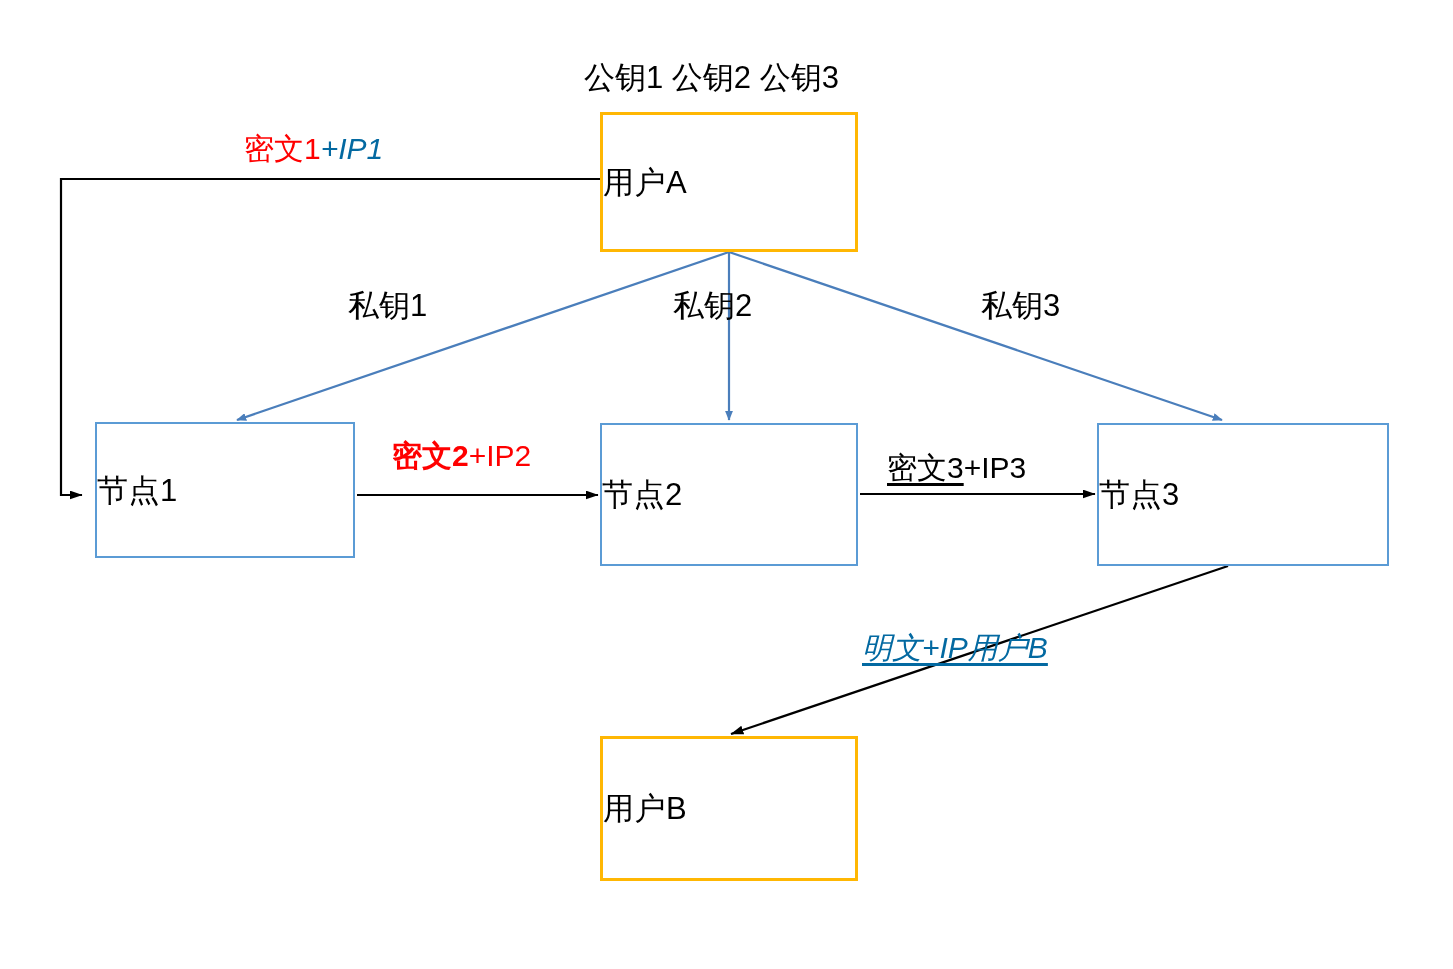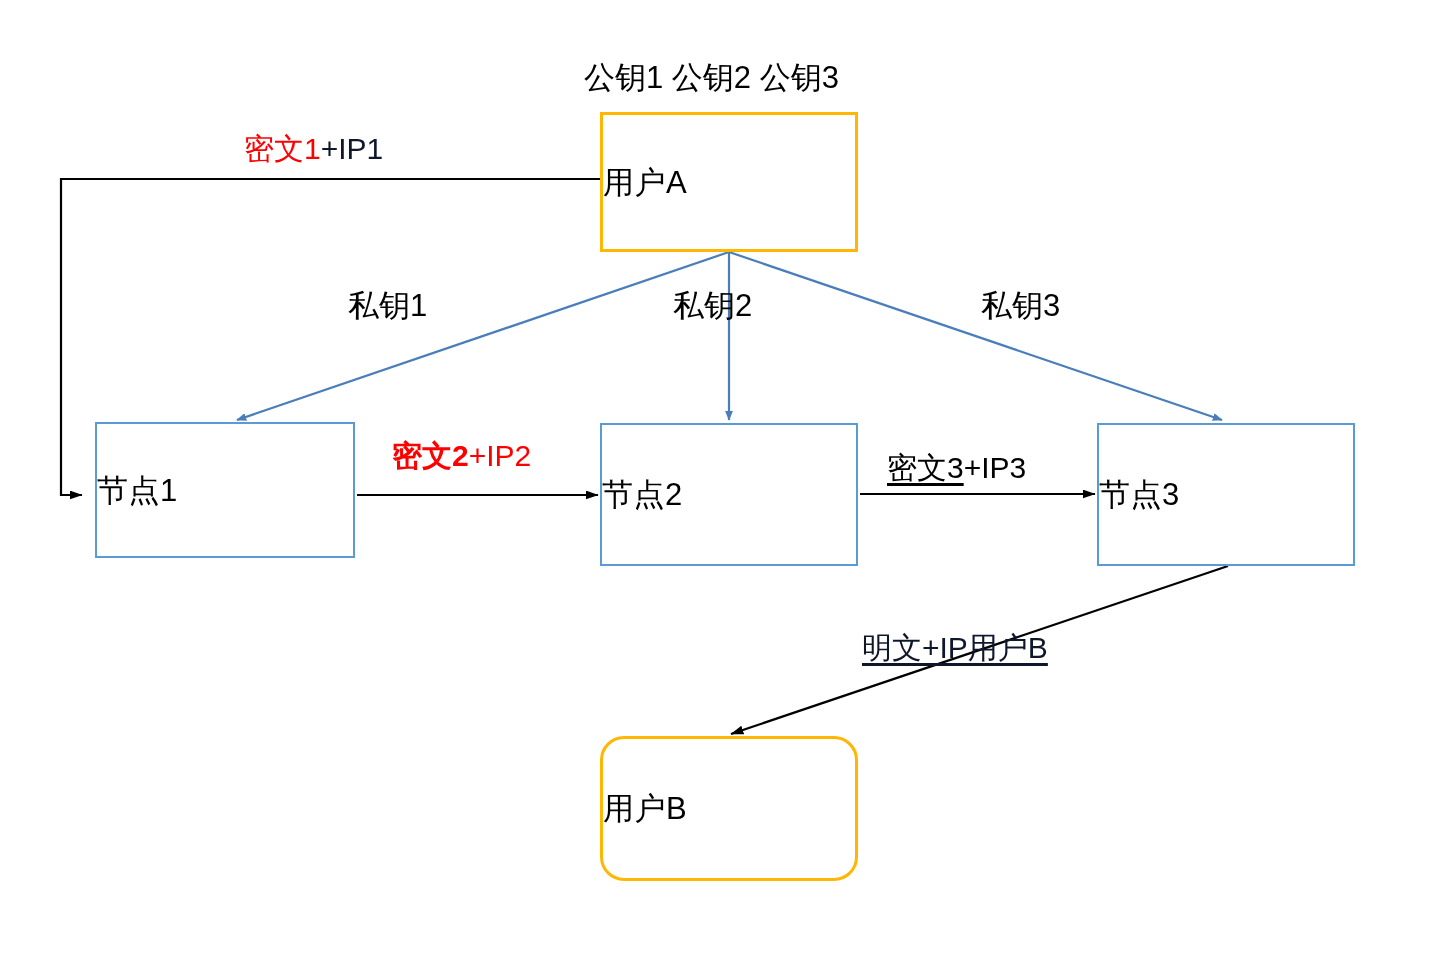--- a/index.html
+++ b/index.html
@@ -44,21 +44,21 @@
 
   .edge-label {
     position: absolute;
     font-size: 30px;
     line-height: 1;
     white-space: nowrap;
     color: #000000;
   }
   .edge-label .seg-red        { color: #ff0000; }
   .edge-label .seg-red-bold   { color: #ff0000; font-weight: bold; }
-  .edge-label .seg-black      { color: #0f172a; }
+  .edge-label .seg-black      { color: #0369a1; font-style: italic; }
   .edge-label .seg-black-bold { color: #000000; font-weight: normal; }
   .edge-label .seg-underline  { text-decoration: underline; text-underline-offset: 5px; }
 
   .free-label {
     position: absolute;
     font-size: 31px;
     line-height: 1;
     white-space: nowrap;
     color: #000000;
   }
@@ -114,25 +114,25 @@
   </div>
 
   <div class="node relay" style="left:95px; top:422px; width:260px; height:136px;">
     <span class="node-label">节点1</span>
   </div>
 
   <div class="node relay" style="left:600px; top:423px; width:258px; height:143px;">
     <span class="node-label">节点2</span>
   </div>
 
-  <div class="node relay" style="left:1097px; top:423px; width:258px; height:143px;">
+  <div class="node relay" style="left:1097px; top:423px; width:292px; height:143px;">
     <span class="node-label">节点3</span>
   </div>
 
-  <div class="node user" style="left:600px; top:736px; width:258px; height:145px;border-radius:24px;">
+  <div class="node user" style="left:600px; top:736px; width:258px; height:145px;">
     <span class="node-label">用户B</span>
   </div>
 
   <div class="free-label" style="left:348px; top:290px;">私钥1</div>
   <div class="free-label" style="left:673px; top:290px;">私钥2</div>
   <div class="free-label" style="left:981px; top:290px;">私钥3</div>
 
   <div class="edge-label" style="left:244px; top:134px;"><span class="seg-red">密文1</span><span class="seg-black">+IP1</span></div>
 
   <div class="edge-label" style="left:392px; top:441px;"><span class="seg-red-bold">密文2</span><span class="seg-red">+IP2</span></div>

